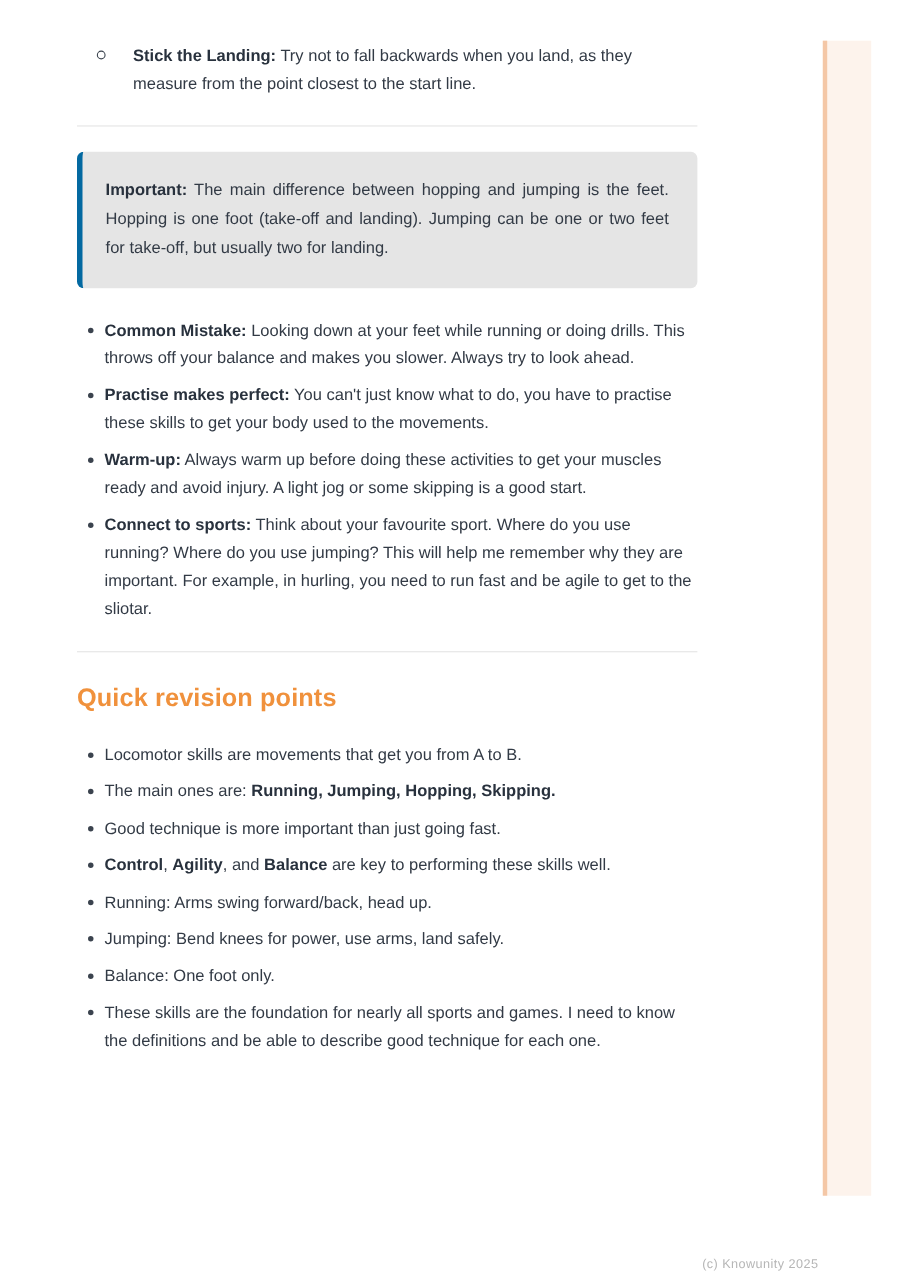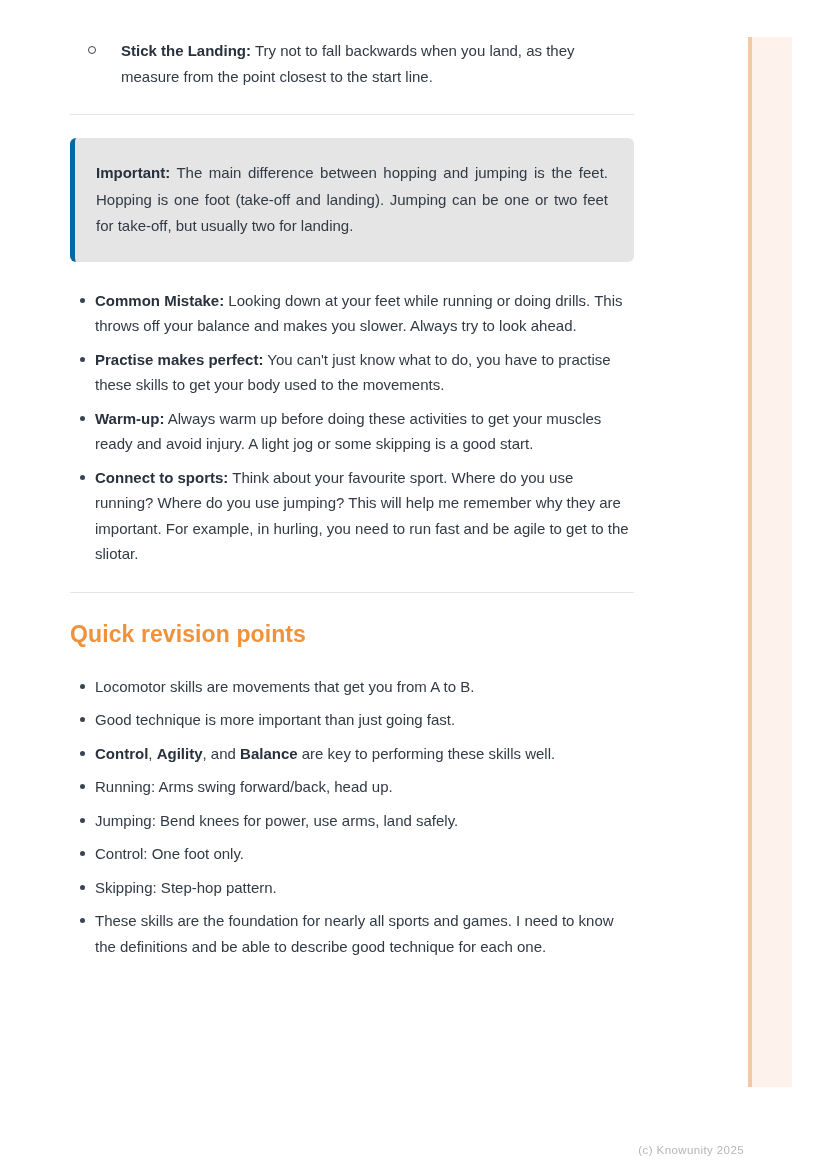--- a/index.html
+++ b/index.html
@@ -130,26 +130,26 @@
         <li><strong>Warm-up:</strong><span> Always warm up before doing these activities to get your muscles ready and avoid injury. A light jog or some skipping is a good start.</span></li>
         <li><strong>Connect to sports:</strong><span> Think about your favourite sport. Where do you use running? Where do you use jumping? This will help me remember why they are important. For example, in hurling, you need to run fast and be agile to get to the sliotar.</span></li>
       </ul>
 
     <hr class="divider">
 
     <h2 class="section-heading">Quick revision points</h2>
 
     <ul class="bullets">
         <li><span>Locomotor skills are movements that get you from A to B.</span></li>
+        <li><span>The main ones are: </span><strong>Running, Jumping, Hopping, Skipping.</strong></li>
         <li><span>Good technique is more important than just going fast.</span></li>
         <li><strong>Control</strong><span>, </span><strong>Agility</strong><span>, and </span><strong>Balance</strong><span> are key to performing these skills well.</span></li>
         <li><span>Running: Arms swing forward/back, head up.</span></li>
         <li><span>Jumping: Bend knees for power, use arms, land safely.</span></li>
-        <li><span>Control: One foot only.</span></li>
-        <li><span>Skipping: Step-hop pattern.</span></li>
+        <li><span>Balance: One foot only.</span></li>
         <li><span>These skills are the foundation for nearly all sports and games. I need to know the definitions and be able to describe good technique for each one.</span></li>
       </ul>
 
   </div>
 
   <div class="footer">(c) Knowunity 2025</div>
 
 </div>
 
 </body></html>

